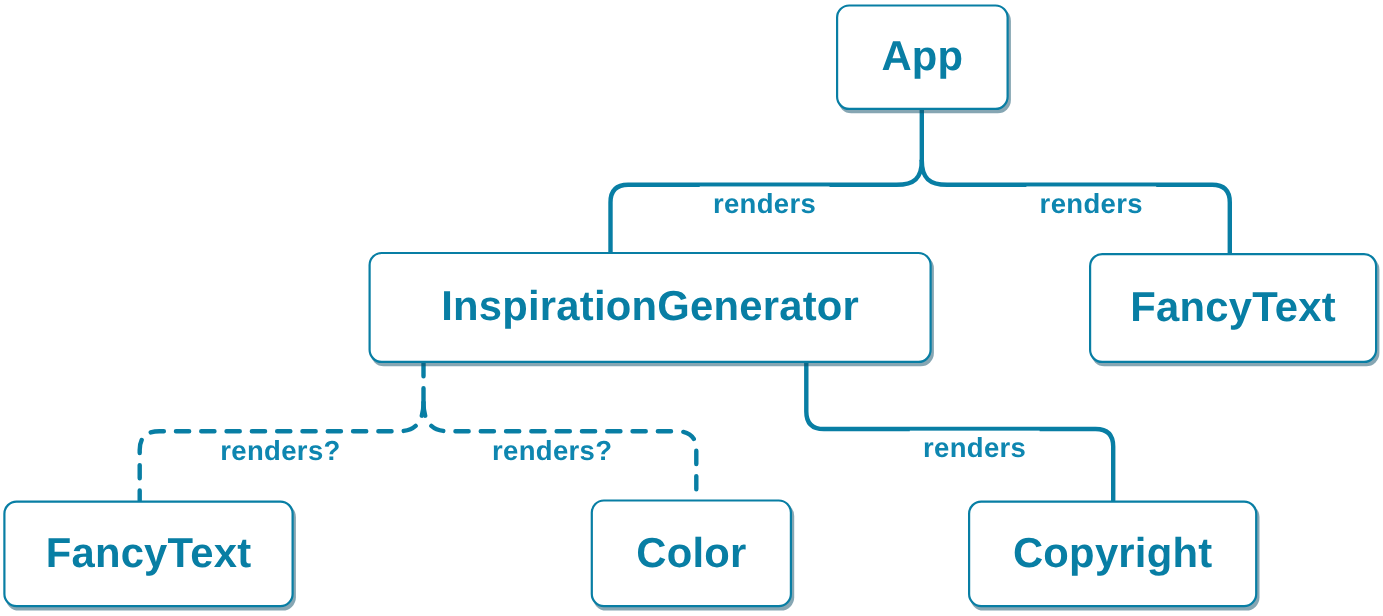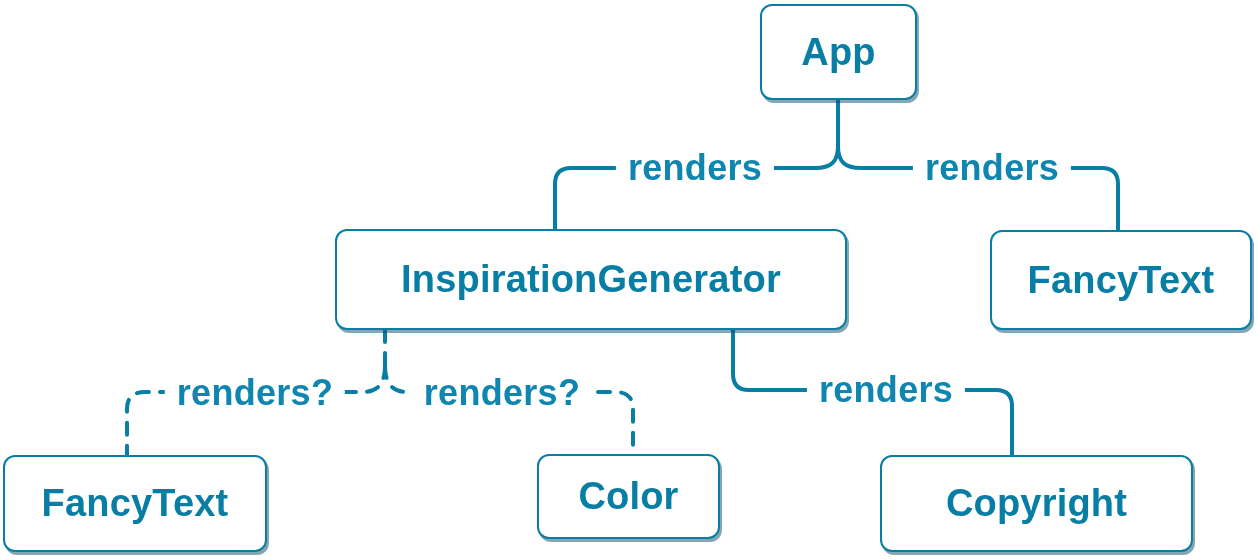--- a/index.html
+++ b/index.html
@@ -44,32 +44,33 @@
     color: #087EA4;
     font-size: 38px;
     font-weight: 600;
     letter-spacing: 0.2px;
     white-space: nowrap;
   }
   .node-app            { left: 760px; top: 4px;   width: 157px; height: 96px;  }
   .node-insp           { left: 335px; top: 229px; width: 512px; height: 101px; }
   .node-fancy-top      { left: 990px; top: 230px; width: 262px; height: 100px; }
   .node-fancy-bottom   { left: 3px;   top: 455px; width: 264px; height: 97px;  }
-  .node-color          { left: 537px; top: 454px; width: 183px; height: 85px;  }
-  .node-copyright      { left: 880px; top: 455px; width: 313px; height: 97px;  }
+  .node-color          { left: 537px; top: 454px; width: 183px; height: 98px;  }
+  .node-copyright      { left: 880px; top: 455px; width: 263px; height: 97px;  }
   .edge-label {
     position: absolute;
     transform: translate(-50%, -50%);
     background: #ffffff;
     padding: 2px 12px;
     color: #0E86B0;
-    font-size: 36px;
+    font-size: 25px;
     font-weight: bold;
     letter-spacing: 0.3px;
     white-space: nowrap;
+    margin-top: 18px;
   }
   .lbl-renders-left      { left: 695px;  top: 168px; }
   .lbl-renders-right     { left: 992px;  top: 168px; }
   .lbl-renders-copyright { left: 886px;  top: 390px; }
   .lbl-rendersq-left     { left: 255px;  top: 393px; }
   .lbl-rendersq-right    { left: 502px;  top: 393px; }
 </style>
 </head>
 <body>
 

